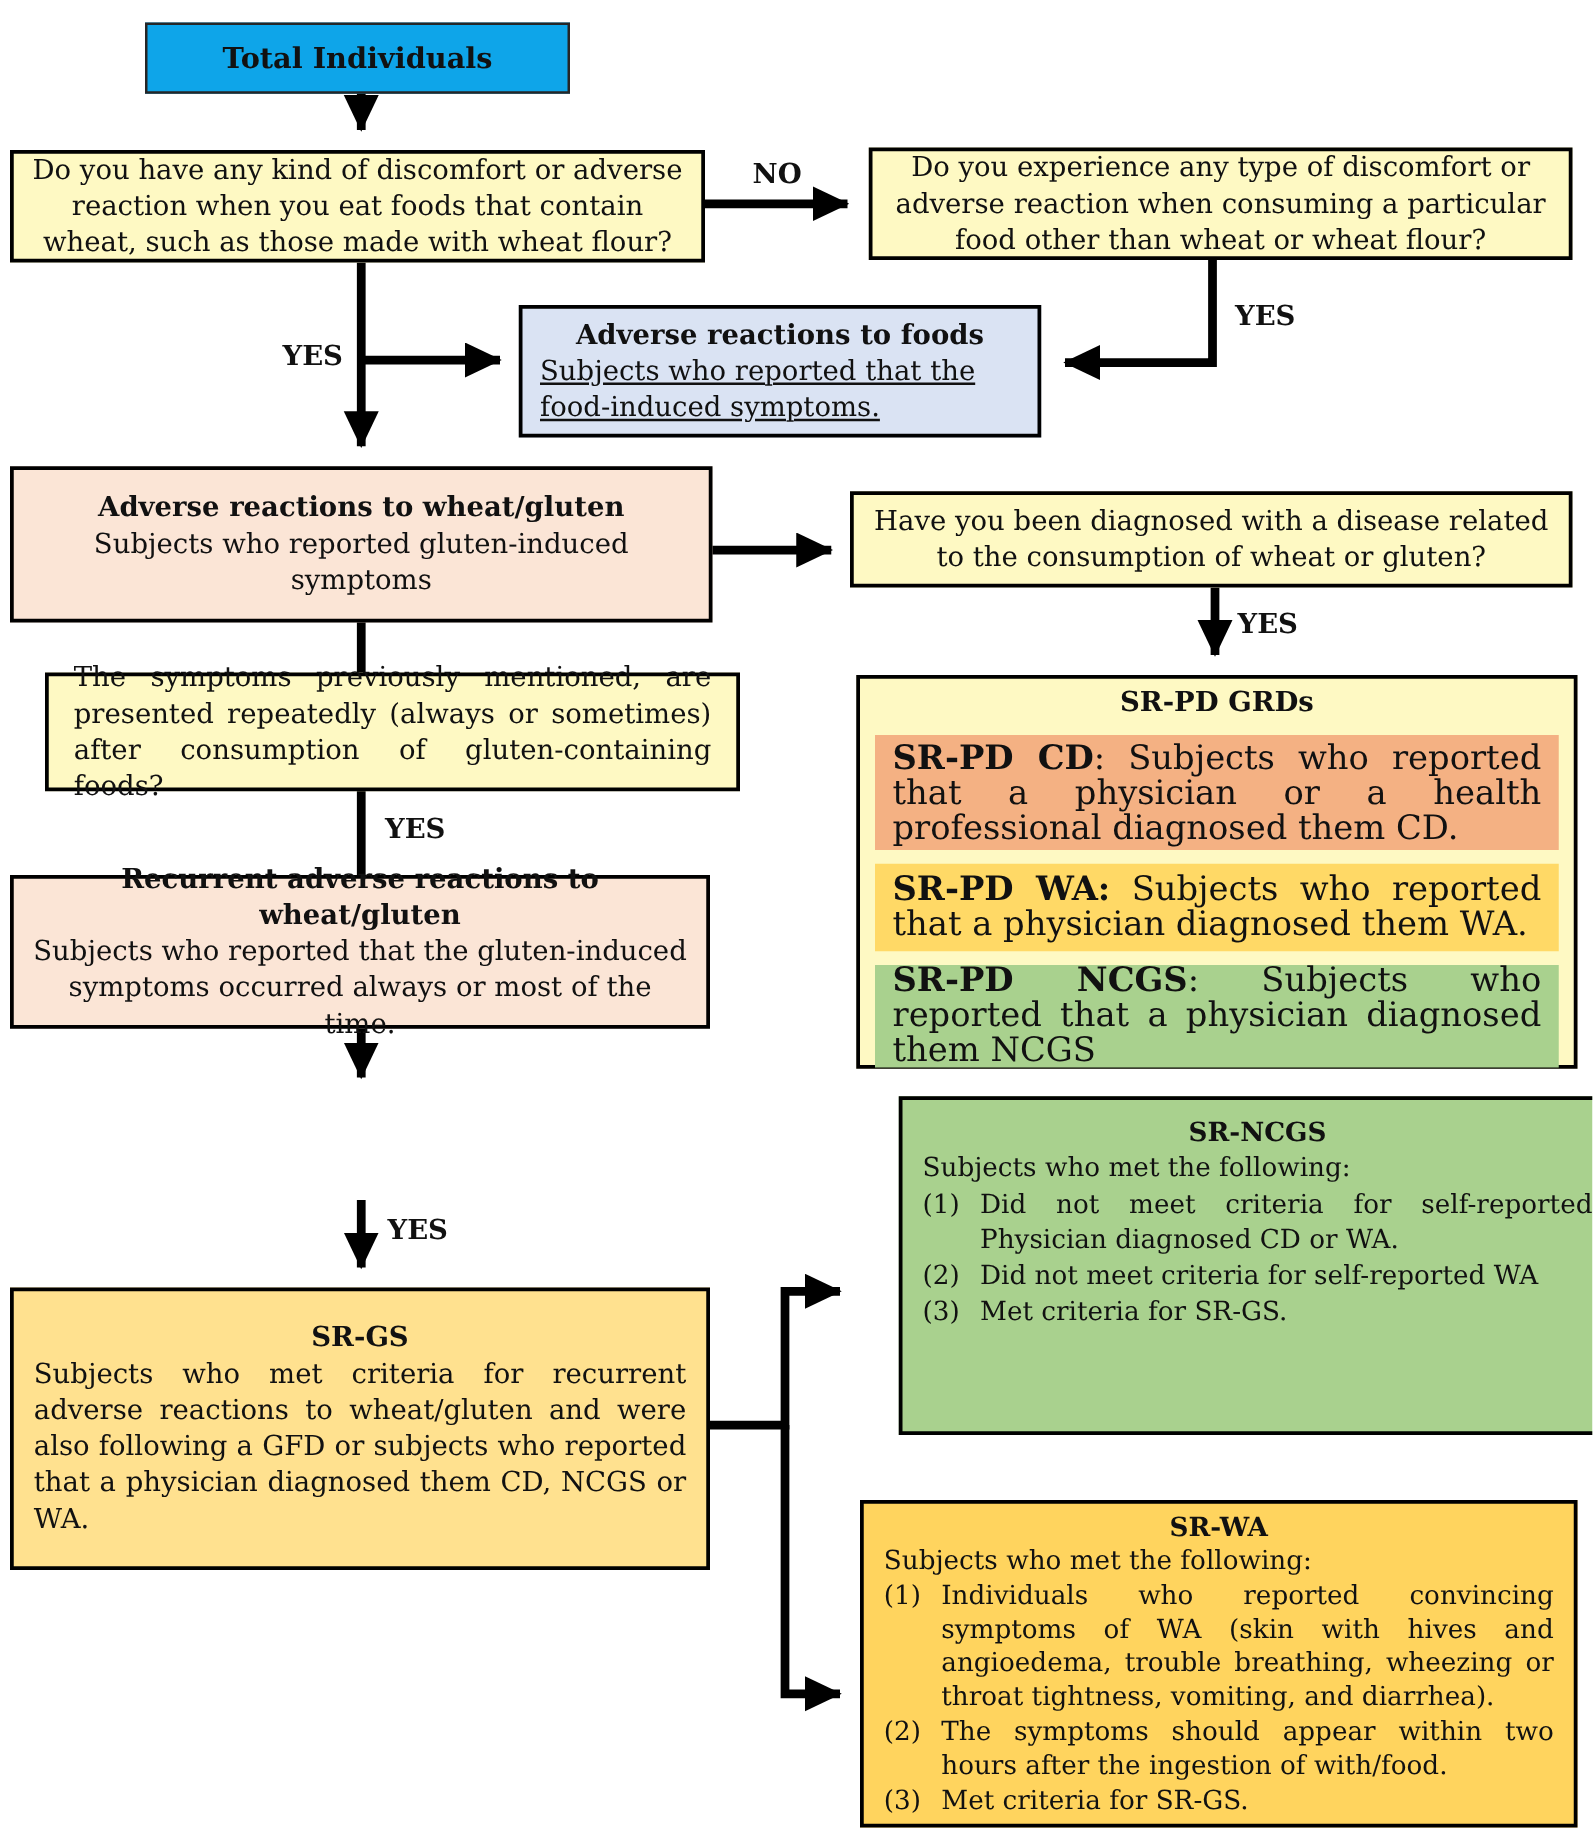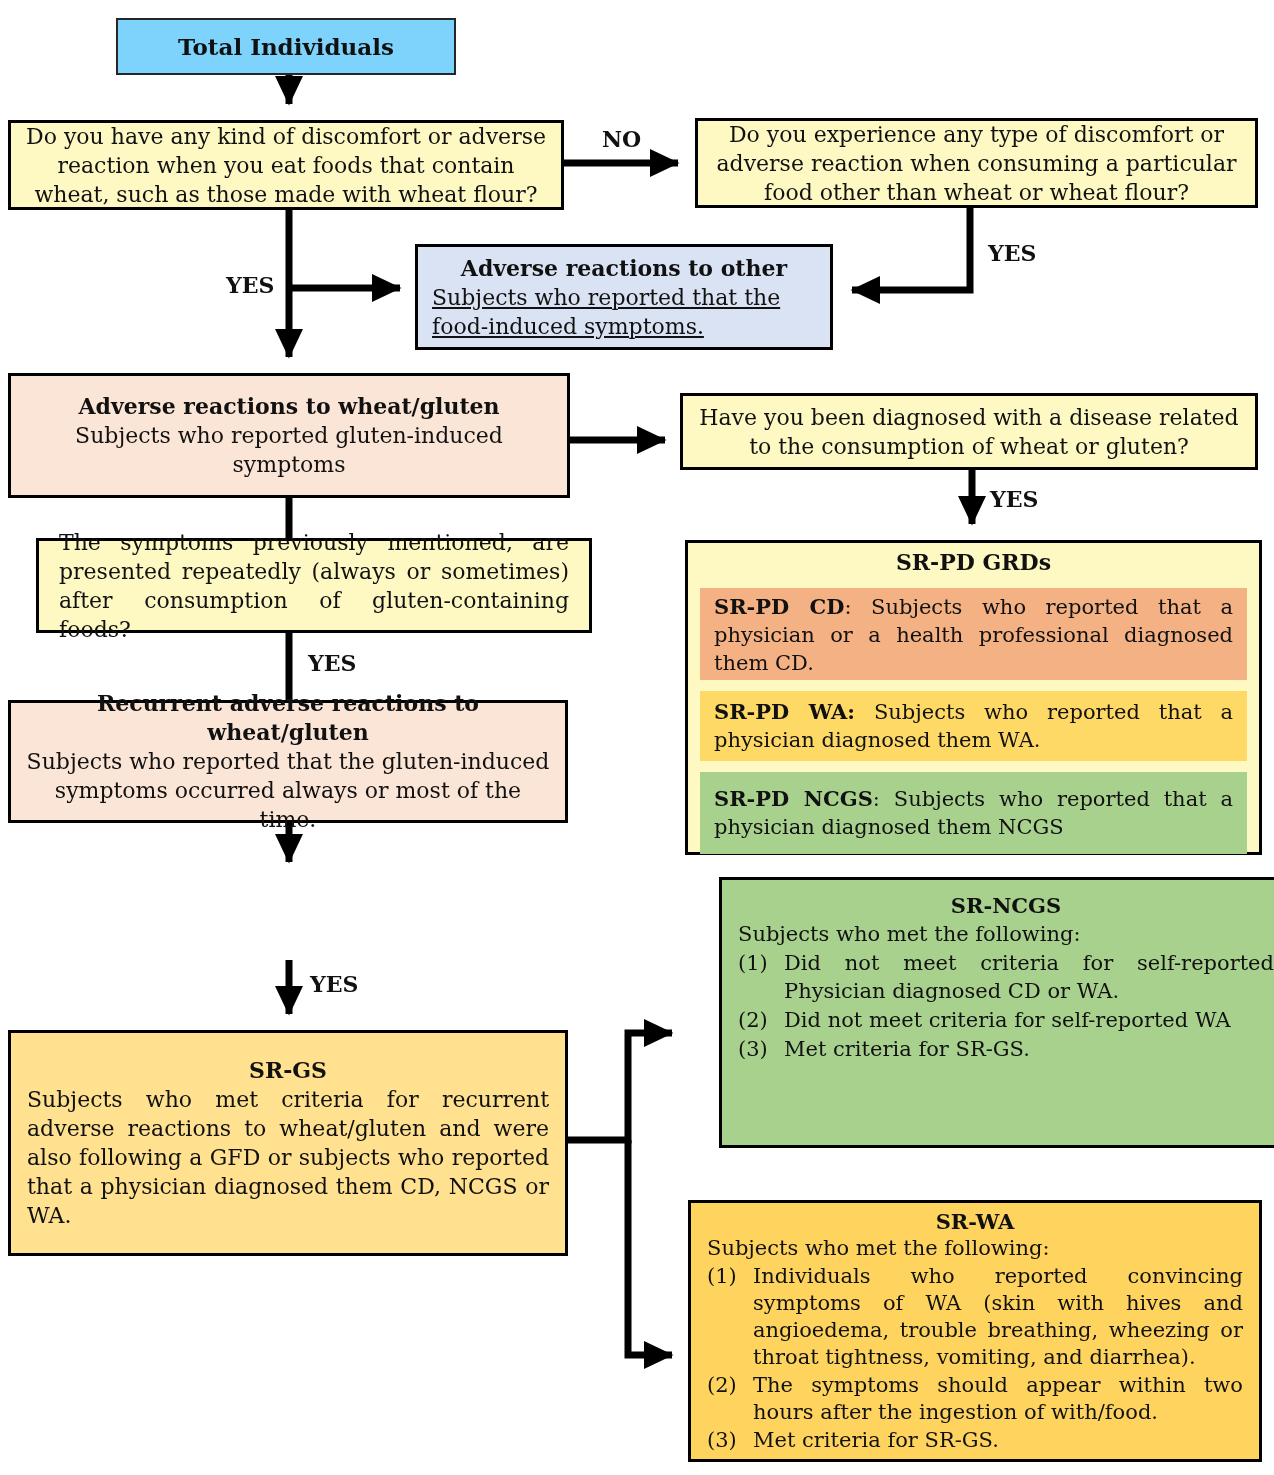--- a/index.html
+++ b/index.html
@@ -34,21 +34,21 @@
   #box-adv-foods{left:415px;top:244px;width:418px;height:106px;background:#dae3f3;}
   #box-adv-foods .body{text-align:left;padding:0 14px;text-decoration:underline;}
   #box-adv-foods .ttl{text-align:center;}
   #box-adv-wheat{left:8px;top:373px;width:562px;height:125px;background:#fbe5d6;}
   #box-q-diagnosed{left:680px;top:393px;width:578px;height:77px;}
   #box-srpd{left:685px;top:540px;width:577px;height:315px;justify-content:flex-start;padding:5px 12px;}
   .srpd-entry{
     box-sizing:border-box;
     margin-top:11px;
     padding:5px 14px;
-    font-size:21px;line-height:28px;
+    font-size:27px;line-height:28px;
     text-align:justify;
   }
   #srpd-e1{min-height:92px;}
   #srpd-e2{min-height:82px;display:flex;flex-direction:column;justify-content:center;}
   #srpd-e3{min-height:70px;display:flex;flex-direction:column;justify-content:center;}
   #box-q-repeat{left:8px;top:538px;width:556px;height:95px;text-align:justify;padding:0 20px;margin-left:28px;}
   #box-recurrent{left:8px;top:700px;width:560px;height:123px;background:#fbe5d6;}
   #box-q-gfd{left:8px;top:878px;width:556px;height:84px;}
   #box-srgs{left:8px;top:1030px;width:560px;height:226px;background:#ffe18f;}
   #box-srgs .body{text-align:justify;padding:0 16px;}
@@ -89,39 +89,39 @@
       <path d="M972,470 V524" marker-end="url(#ah)"></path>
       <path d="M289,496 V540"></path>
       <path d="M289,632 V702"></path>
       <path d="M289,821 V862" marker-end="url(#ah)"></path>
       <path d="M289,960 V1014" marker-end="url(#ah)"></path>
       <path d="M566,1140 L628,1140 L628,1033 L672,1033" marker-end="url(#ah)"></path>
       <path d="M628,1140 L628,1355 L672,1355" marker-end="url(#ah)"></path>
     </g>
   </svg>
 
-  <div class="box" id="box-total" style="background-color: #7dd3fc;">
+  <div class="box" id="box-total" style="background-color: #0ea5e9;">
     <div>Total Individuals</div>
   </div>
 
   <div class="box center q" id="box-q-wheat">
     <div>Do you have any kind of discomfort or adverse reaction when you eat foods that contain wheat, such as those made with wheat flour?</div>
   </div>
 
   <span class="wire-label" id="lbl-no">NO</span>
 
   <div class="box center q" id="box-q-otherfood">
     <div>Do you experience any type of discomfort or adverse reaction when consuming a particular food other than wheat or wheat flour?</div>
   </div>
 
   <span class="wire-label" id="lbl-yes-right">YES</span>
   <span class="wire-label" id="lbl-yes-left">YES</span>
 
   <div class="box" id="box-adv-foods" style="background-color: rgb(218, 227, 243);">
-    <div class="ttl bold">Adverse reactions to other</div>
+    <div class="ttl bold">Adverse reactions to foods</div>
     <div class="body">Subjects who reported that the food-induced symptoms.</div>
   </div>
 
   <div class="box center q" id="box-adv-wheat" style="background-color: rgb(251, 229, 214);">
     <div class="bold">Adverse reactions to wheat/gluten</div>
     <div>Subjects who reported gluten-induced symptoms</div>
   </div>
 
   <div class="box center q" id="box-q-diagnosed">
     <div>Have you been diagnosed with a disease related to the consumption of wheat or gluten?</div>

